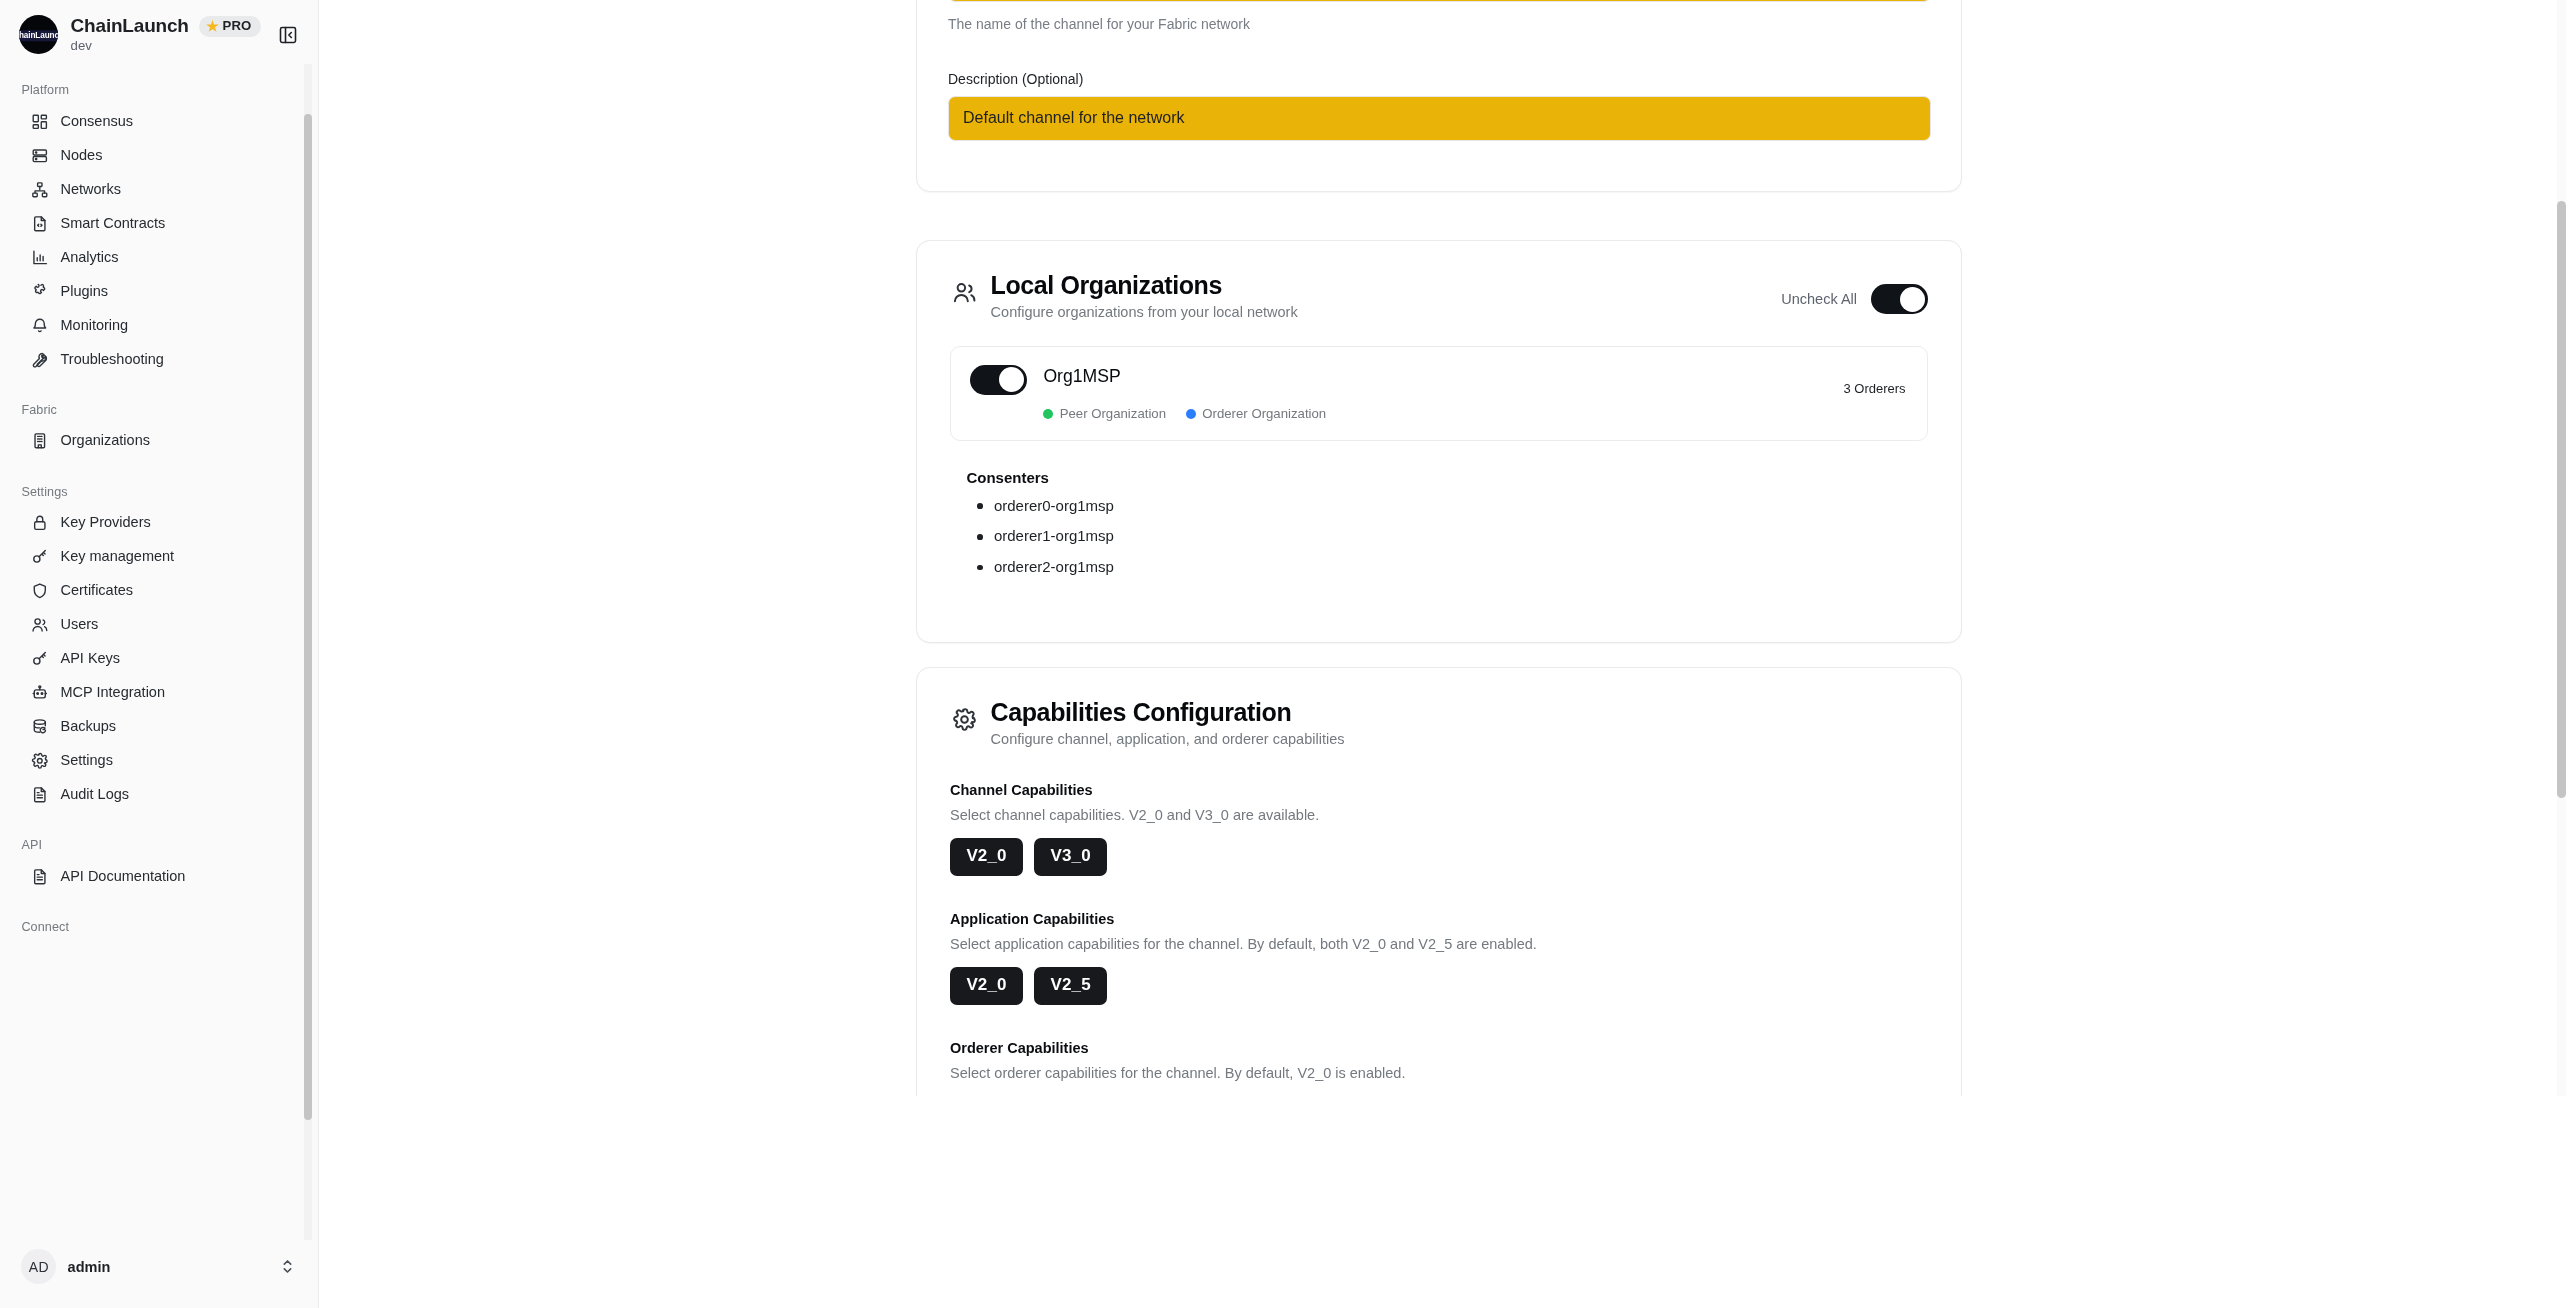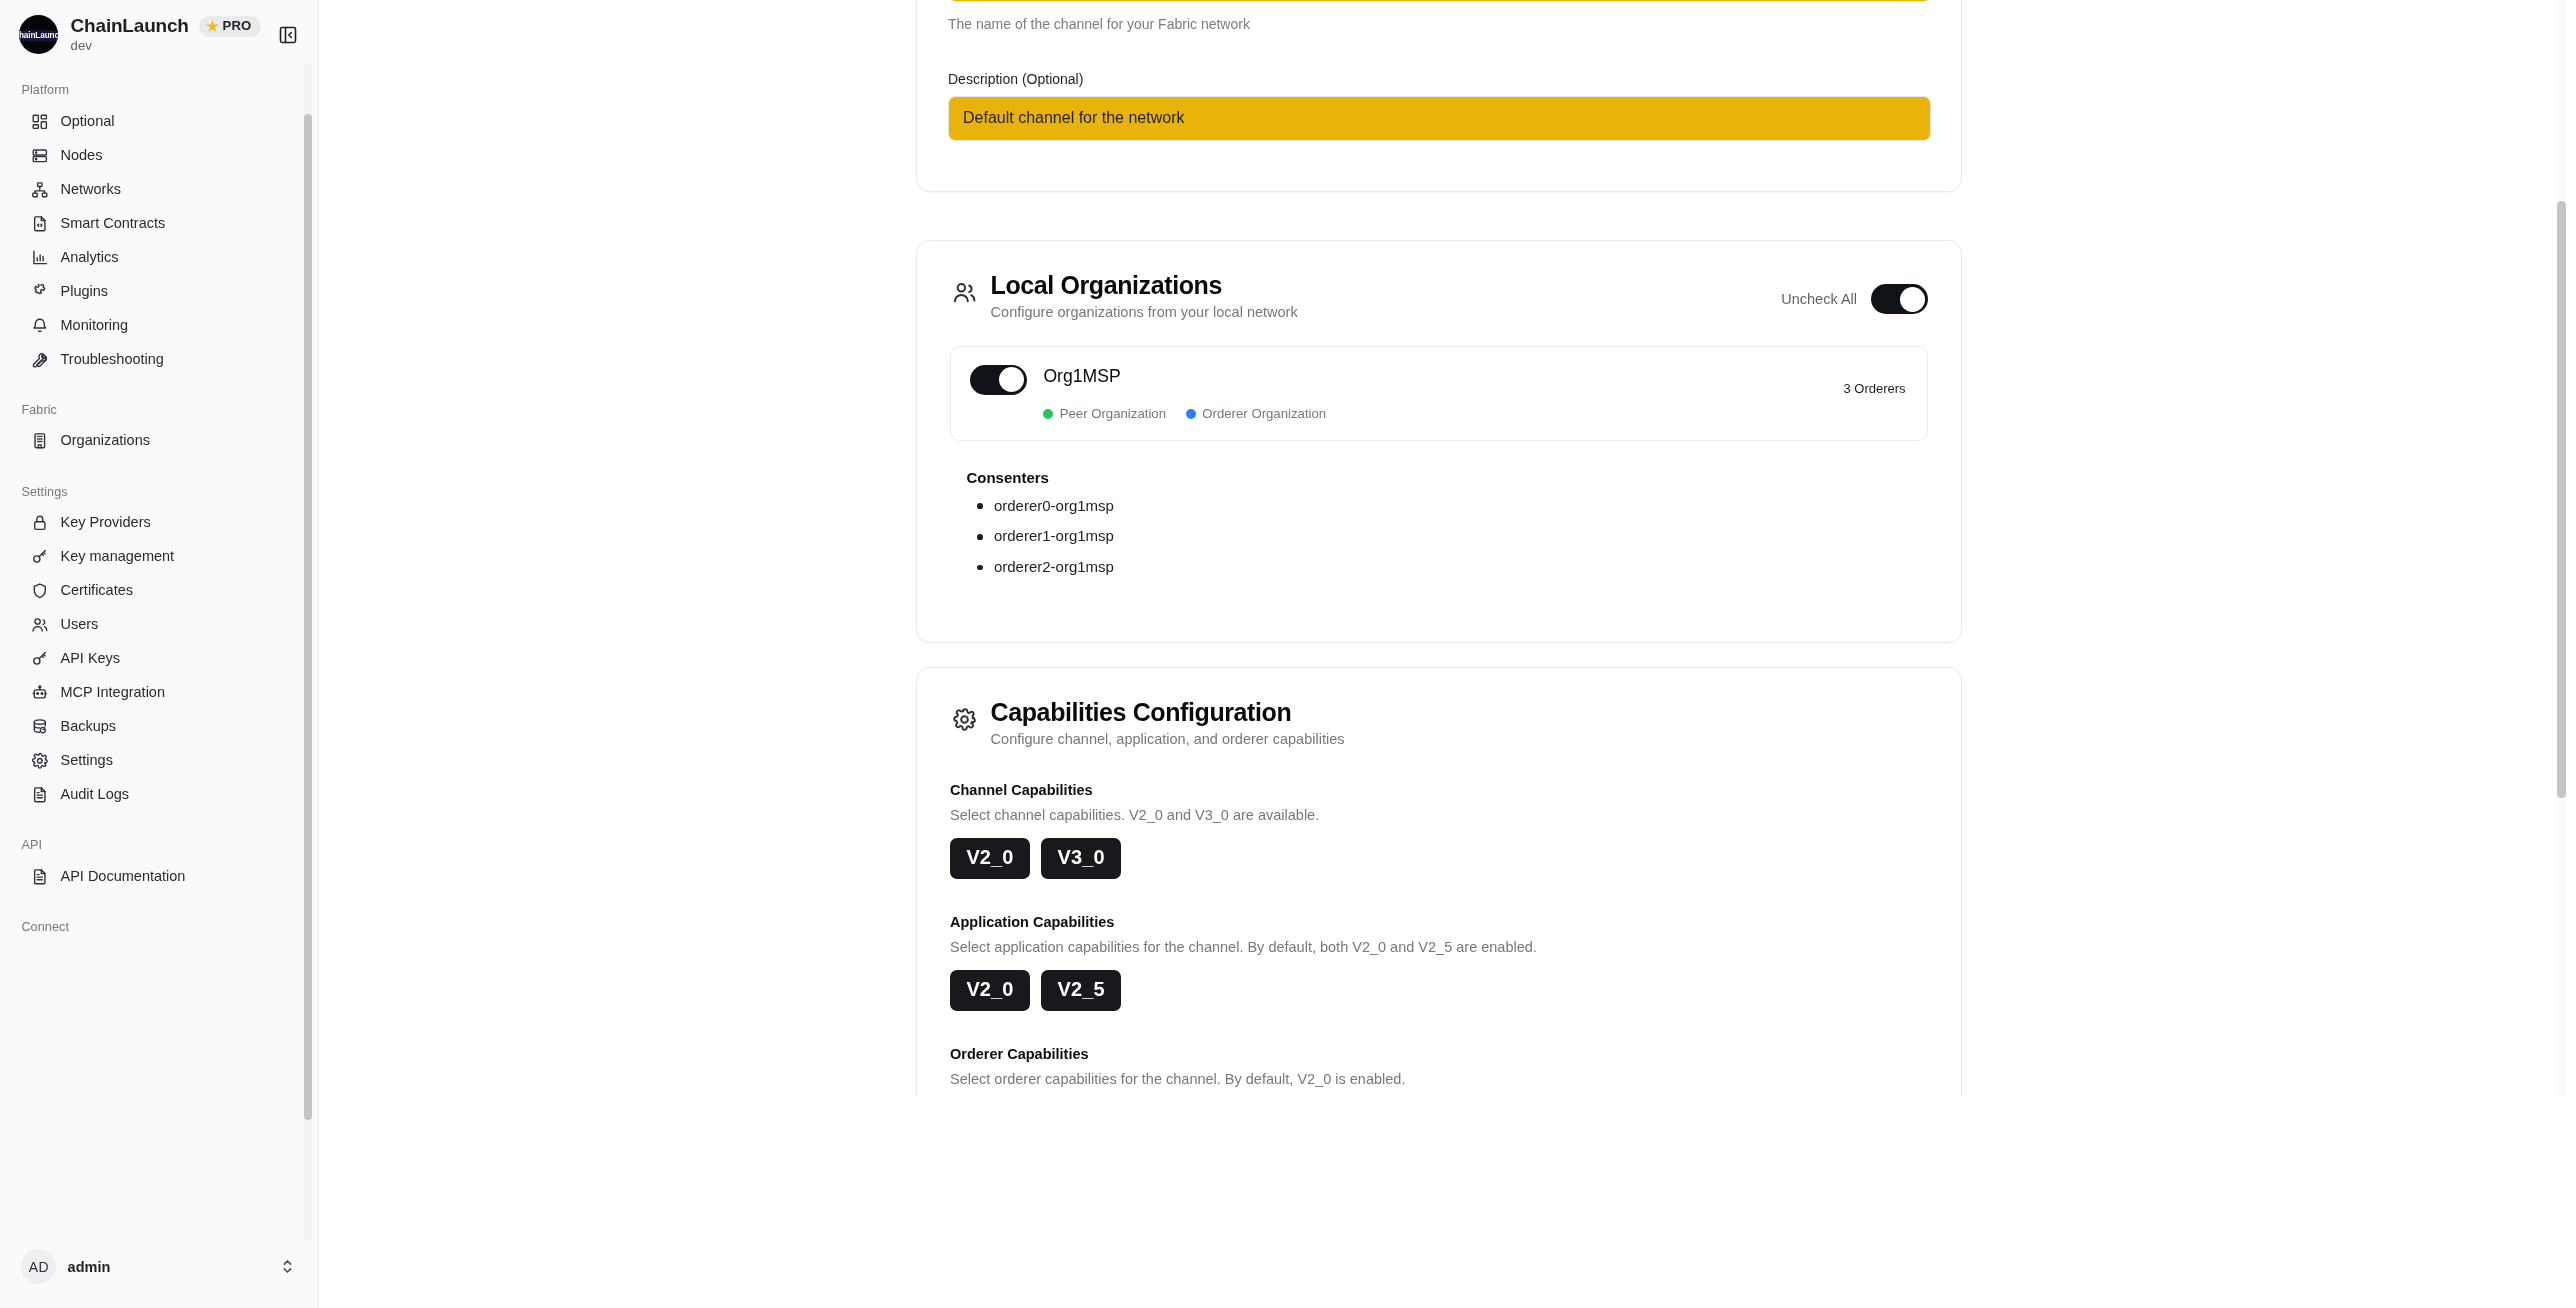--- a/index.html
+++ b/index.html
@@ -186,21 +186,21 @@
 
   
   #card-caps { top: 667px; height: 560px; }
   .cap-block { margin-top: 35px; }
   .cap-block:first-of-type { margin-top: 38px; }
   .cap-label { font-size: 14.5px; font-weight: 700; color: #0b0d10; }
   .cap-desc { font-size: 14.5px; color: #73797f; margin-top: 8.8px; }
   .chips { display: flex; gap: 11.3px; margin-top: 15px; }
   .chip {
     background: #17191d; color: #ffffff;
-    font-size: 20px; font-weight: 700; letter-spacing: 0.1px;
+    font-size: 17px; font-weight: 700; letter-spacing: 0.1px;
     border-radius: 7px; padding: 8.8px 16.4px 9.4px 16.4px;
     cursor: pointer; user-select: none;
   }
 
   
   #card-consensus { top: 1261px; height: 189px; }
   #card-consensus .card-pad { padding: 29px 33px 0 33px; }
 
   .main-scrollbar {
     position: absolute; right: 10px; top: 201px;
@@ -249,21 +249,21 @@
 
       <div class="sb-item">
         <span class="sb-ico">
             <svg viewBox="0 0 24 24" fill="none" stroke="currentColor" stroke-width="1.9" stroke-linecap="round" stroke-linejoin="round">
               <rect x="3" y="3" width="7" height="9" rx="1"></rect>
               <rect x="14" y="3" width="7" height="5" rx="1"></rect>
               <rect x="14" y="12" width="7" height="9" rx="1"></rect>
               <rect x="3" y="16" width="7" height="5" rx="1"></rect>
             </svg>
           </span>
-        <span>Optional</span>
+        <span>Consensus</span>
       </div>
       <div class="sb-item">
         <span class="sb-ico">
             <svg viewBox="0 0 24 24" fill="none" stroke="currentColor" stroke-width="1.9" stroke-linecap="round" stroke-linejoin="round">
               <rect x="3" y="4" width="18" height="7" rx="1.5"></rect>
               <rect x="3" y="13" width="18" height="7" rx="1.5"></rect>
               <circle cx="7" cy="7.5" r="0.9" fill="currentColor"></circle>
               <circle cx="7" cy="16.5" r="0.9" fill="currentColor"></circle>
             </svg>
           </span>

